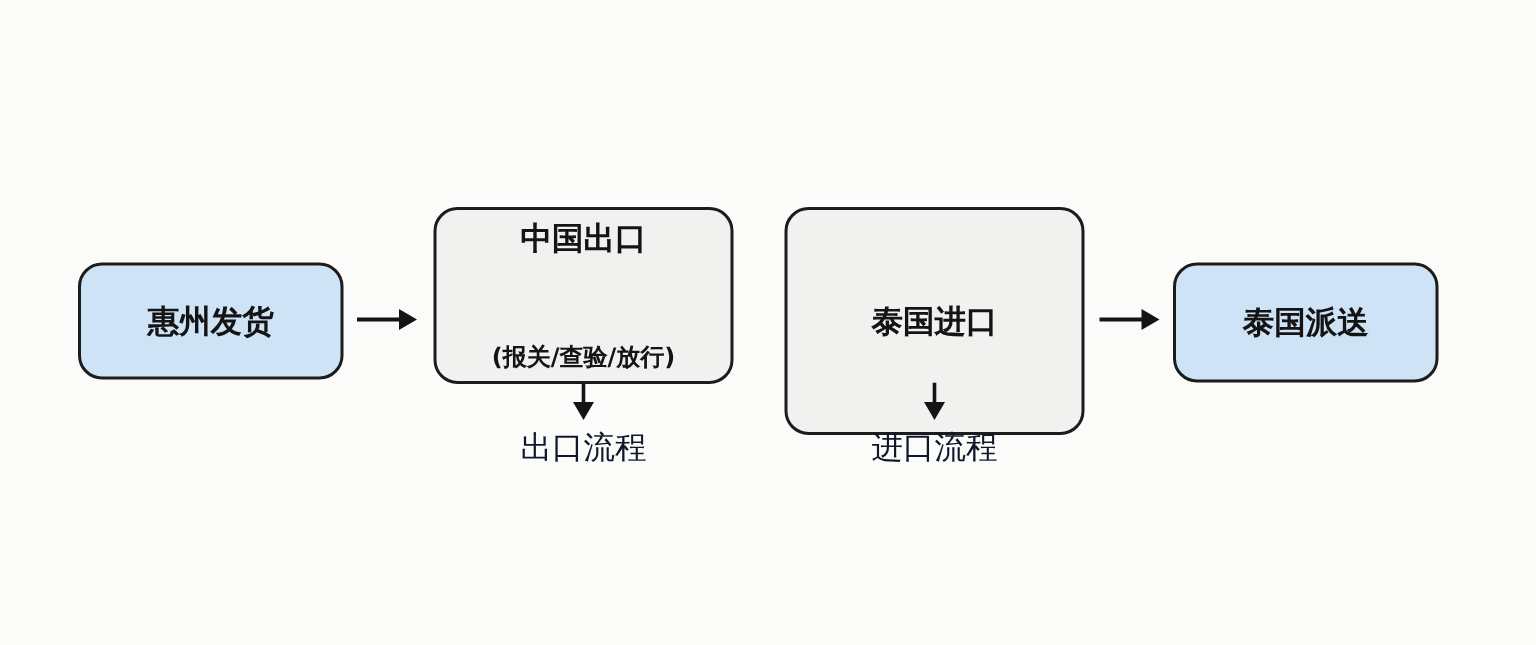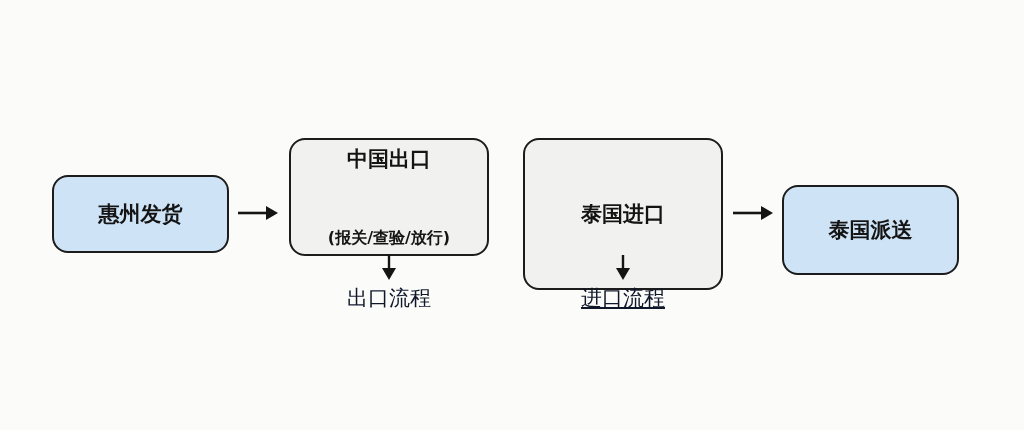--- a/index.html
+++ b/index.html
@@ -48,22 +48,22 @@
 <div class="label" style="left:329px; top:284px;">出口流程</div>
 
 <div class="box gray" style="left:523px; top:138px; width:200px; height:152px;">
   <span class="title">泰国进口</span>
 </div>
 
 <svg class="varrow" style="left:613px; top:255px;" width="20" height="26" viewBox="0 0 20 26">
   <line x1="10" y1="0" x2="10" y2="15" stroke="#141414" stroke-width="2.4"></line>
   <polygon points="3,13 17,13 10,25" fill="#141414"></polygon>
 </svg>
-<div class="label" style="left:563px; top:284px;text-decoration:underline;">进口流程</div>
+<div class="label" style="left:563px; top:284px;">进口流程</div>
 
 <svg class="harrow" style="left:731px; top:203px;" width="44" height="20" viewBox="0 0 44 20">
   <line x1="2" y1="10" x2="32" y2="10" stroke="#141414" stroke-width="2.6"></line>
   <polygon points="30,3 42,10 30,17" fill="#141414"></polygon>
 </svg>
 
-<div class="box blue" style="left:782px; top:185px; width:177px; height:90px;">
+<div class="box blue" style="left:782px; top:175px; width:177px; height:80px;">
   <span class="title">泰国派送</span>
 </div>
 
 </body></html>

